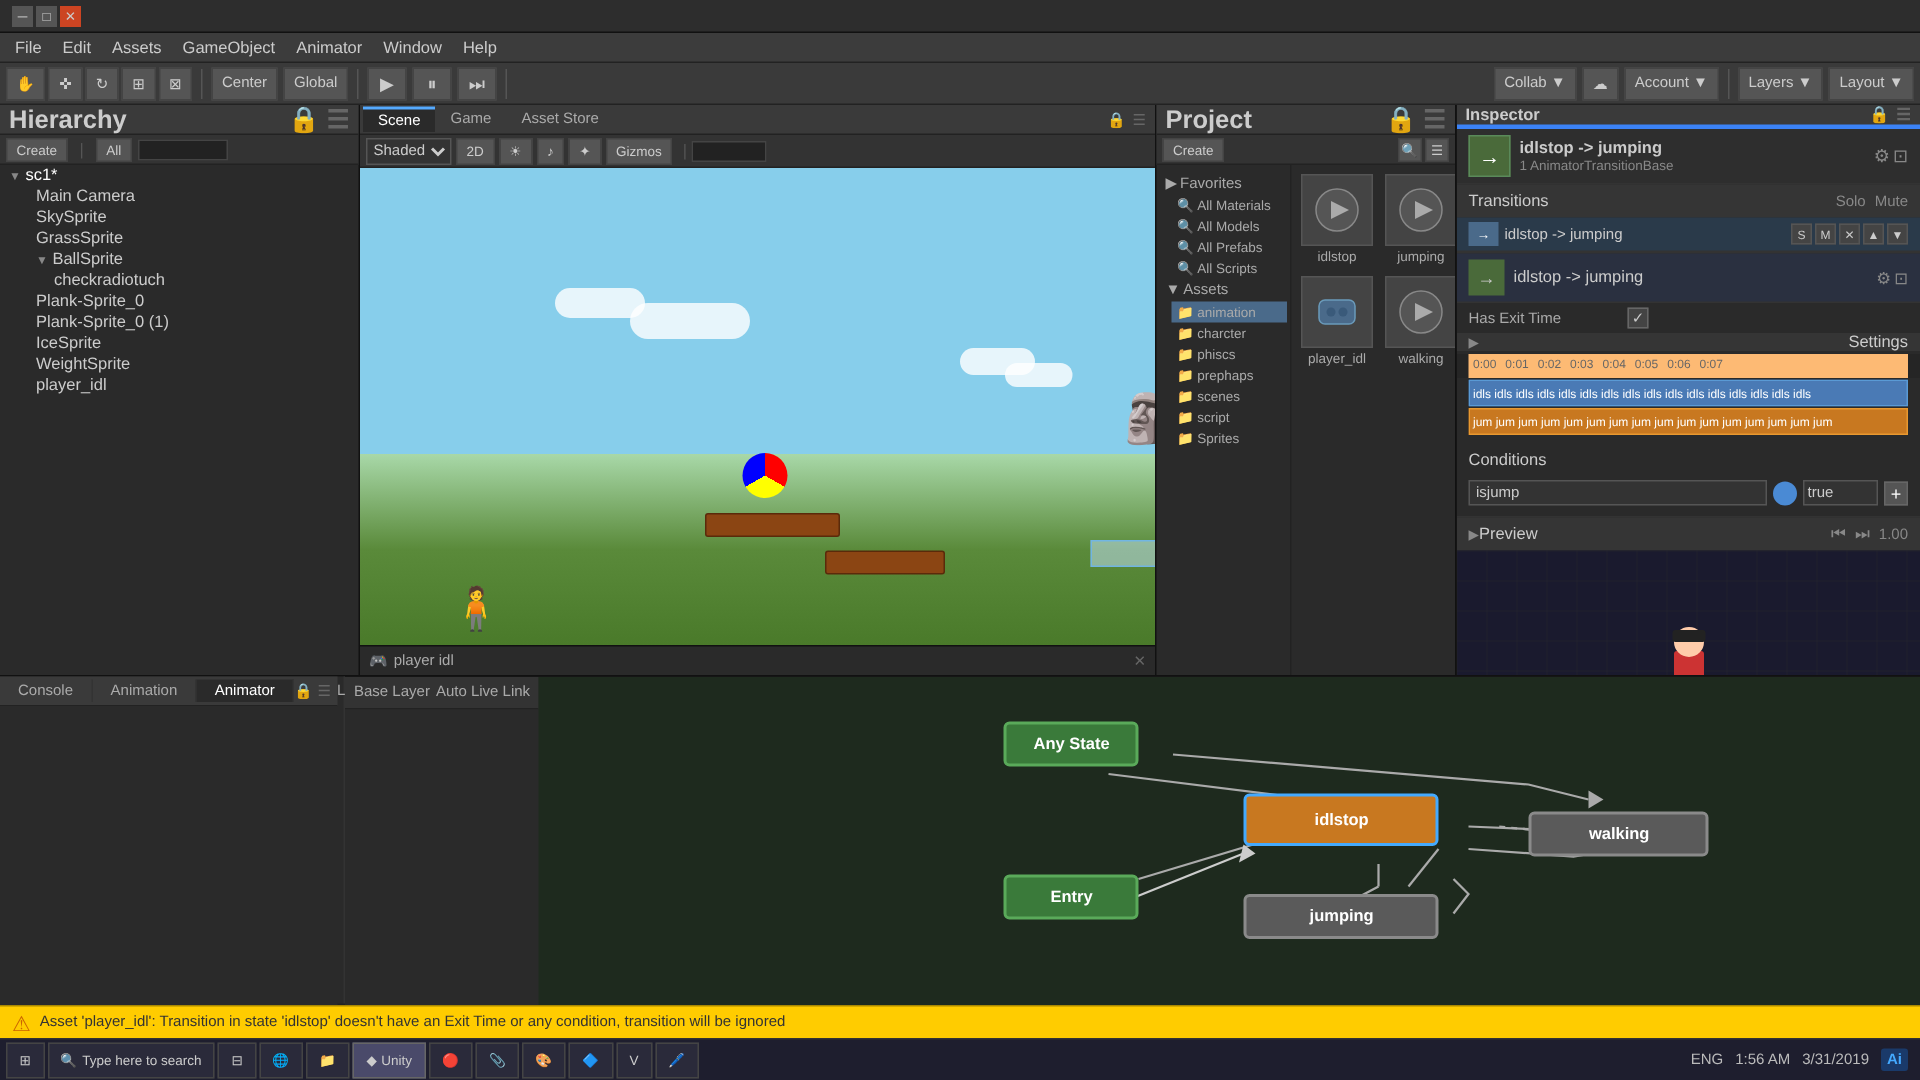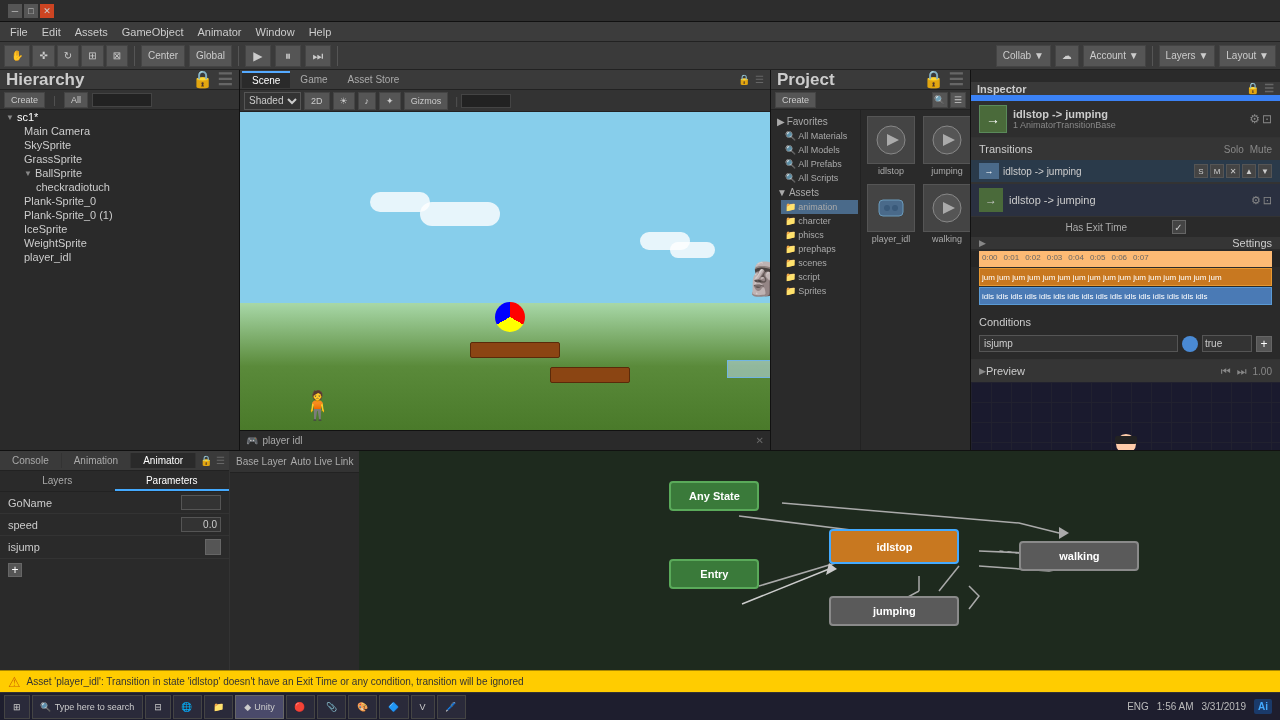--- a/index.html
+++ b/index.html
@@ -89,24 +89,24 @@
     .asset-thumb svg { width: 32px; height: 32px; }
     .asset-name { font-size: 9px; text-align: center; color: #aaa; word-break: break-all; }
     .project-folder { padding: 2px 4px; font-size: 10px; color: #aaa; cursor: pointer; display: flex; align-items: center; gap: 2px; }
     .project-folder.selected { background: #4a6a8a; }
 
     
     #inspector {
       width: 310px; background: #2a2a2a; border-left: 1px solid #111;
       display: flex; flex-direction: column; overflow-y: auto;
     }
-    .insp-header { height: 20px; background: #3a3a3a; display: flex; align-items: center; padding: 0 6px; font-size: 11px; font-weight: bold; color: #ccc; border-bottom: 6px solid #3b82f6; margin-top: 12px; }
+    .insp-header { height: 20px; background: #3a3a3a; display: flex; align-items: center; padding: 0 6px; font-size: 11px; font-weight: bold; color: #ccc; border-bottom: 3px solid #3b82f6; }
     .insp-section { border-bottom: 1px solid #333; }
     .insp-section-header { height: 22px; background: #353535; display: flex; align-items: center; padding: 0 8px; font-size: 11px; color: #ccc; cursor: pointer; gap: 4px; justify-content: space-between; }
-    .insp-row { display: flex; align-items: center; padding: 2px 8px; min-height: 20px; gap: 6px; justify-content: center; }
+    .insp-row { display: flex; align-items: center; padding: 2px 8px; min-height: 20px; gap: 6px; }
     .insp-label { color: #aaa; font-size: 10px; flex: 0 0 100px; }
     .insp-checkbox { width: 14px; height: 14px; background: #444; border: 1px solid #666; display: flex; align-items: center; justify-content: center; font-size: 10px; cursor: pointer; }
     .timeline-header { height: 16px; background: #252525; display: flex; }
     .timeline-tick { font-size: 8px; color: #666; padding: 2px 3px; }
     .anim-track { height: 18px; margin: 1px 8px; background: #1e1e1e; position: relative; overflow: hidden; display: flex; }
     .anim-clip { height: 100%; background: #4a7ab5; border: 1px solid #5a9ad5; font-size: 8px; color: #fff; display: flex; align-items: center; padding: 0 2px; white-space: nowrap; overflow: hidden; flex: 1; }
     .anim-clip.orange { background: #c87820; border-color: #e89830; }
     .conditions-section { padding: 4px 8px; }
     .cond-header { font-size: 11px; color: #ccc; padding: 4px 0; }
     .cond-row { display: flex; align-items: center; gap: 4px; padding: 3px 0; }
@@ -146,21 +146,21 @@
     .anim-node.green { background: #3a7a3a; border-color: #5aaa5a; color: #fff; }
     .anim-node.gray { background: #5a5a5a; border-color: #8a8a8a; color: #fff; }
     .anim-node.selected { border-color: #4af !important; }
 
     
     #animator-svg { position: absolute; inset: 0; width: 100%; height: 100%; pointer-events: none; }
 
     
     #params-panel {
       width: 230px; background: #2a2a2a; border-right: 1px solid #333;
-      display: flex; flex-direction: column;
+      display: flex; flex-direction: row;
     }
     .param-item { display: flex; align-items: center; justify-content: space-between; padding: 3px 8px; border-bottom: 1px solid #333; }
     .param-name { font-size: 11px; color: #ccc; }
     .param-input { width: 40px; background: #333; border: 1px solid #555; color: #ccc; font-size: 10px; padding: 1px 3px; text-align: right; }
     .param-toggle { width: 16px; height: 16px; background: #555; border: 1px solid #666; }
     .add-param { width: 14px; height: 14px; background: #555; border: 1px solid #666; color: #fff; font-size: 12px; cursor: pointer; display: flex; align-items: center; justify-content: center; }
 
     
     .layers-params { display: flex; border-bottom: 1px solid #222; }
     .lp-tab { flex: 1; height: 20px; display: flex; align-items: center; justify-content: center; font-size: 10px; cursor: pointer; color: #aaa; border-bottom: 2px solid transparent; }
@@ -542,25 +542,25 @@
           <span class="timeline-tick">0:02</span>
           <span class="timeline-tick">0:03</span>
           <span class="timeline-tick">0:04</span>
           <span class="timeline-tick">0:05</span>
           <span class="timeline-tick">0:06</span>
           <span class="timeline-tick">0:07</span>
         </div>
       </div>
 
       <div class="anim-track">
+        <div class="anim-clip" style="font-size:8px;overflow:hidden;white-space:nowrap;">idls idls idls idls idls idls idls idls idls idls idls idls idls idls idls idls</div>
+      </div>
+
+      <div class="anim-track">
         <div class="anim-clip orange" style="font-size:8px;overflow:hidden;white-space:nowrap;">jum jum jum jum jum jum jum jum jum jum jum jum jum jum jum jum</div>
-      </div>
-
-      <div class="anim-track">
-        <div class="anim-clip" style="font-size:8px;overflow:hidden;white-space:nowrap;">idls idls idls idls idls idls idls idls idls idls idls idls idls idls idls idls</div>
       </div>
     </div>
 
     <div class="conditions-section">
       <div class="cond-header">Conditions</div>
       <div class="cond-row">
         <input class="cond-name" value="isjump" style="">
         <div class="cond-dot"></div>
         <input class="cond-val" value="true" style="">
         <div class="add-btn">+</div>
@@ -682,21 +682,21 @@
         <polyline points="610,158 620,145 610,135" stroke="#aaa" stroke-width="1.5" fill="none"></polyline>
 
         <polyline points="620,115 690,120 736,112" stroke="#aaa" stroke-width="1.5" fill="none"></polyline>
         <polygon points="736,106 746,112 736,118" fill="#aaa"></polygon>
       </svg>
 
       <div class="anim-node green" style="left:310px;top:30px;width:90px;height:30px;">
         <span>Any State</span>
       </div>
 
-      <div class="anim-node green" style="left:310px;top:108px;width:90px;height:30px;">
+      <div class="anim-node green" style="left:310px;top:132px;width:90px;height:30px;">
         <span>Entry</span>
       </div>
 
       <div class="anim-node orange selected" style="left:470px;top:78px;width:130px;height:35px;">
         <span>idlstop</span>
       </div>
 
       <div class="anim-node gray" style="left:660px;top:90px;width:120px;height:30px;">
         <span>walking</span>
       </div>

